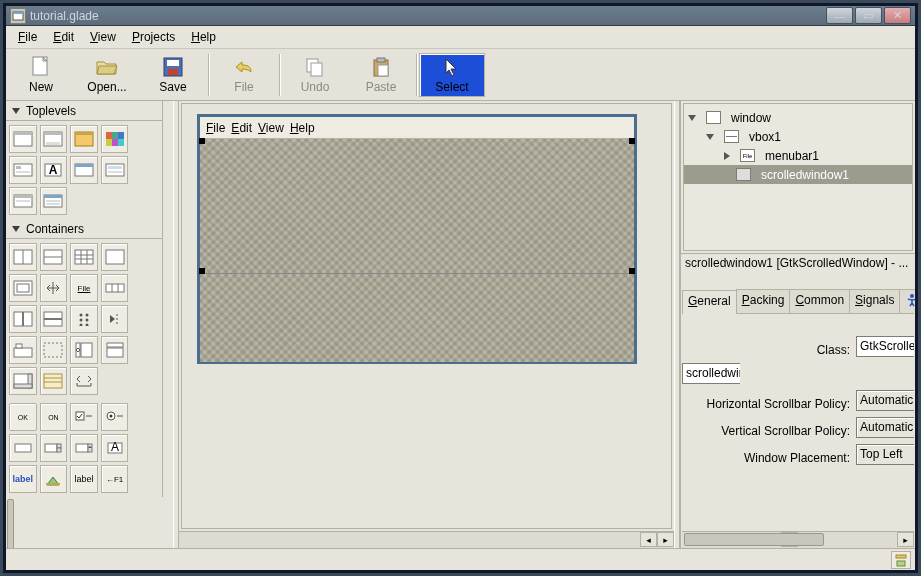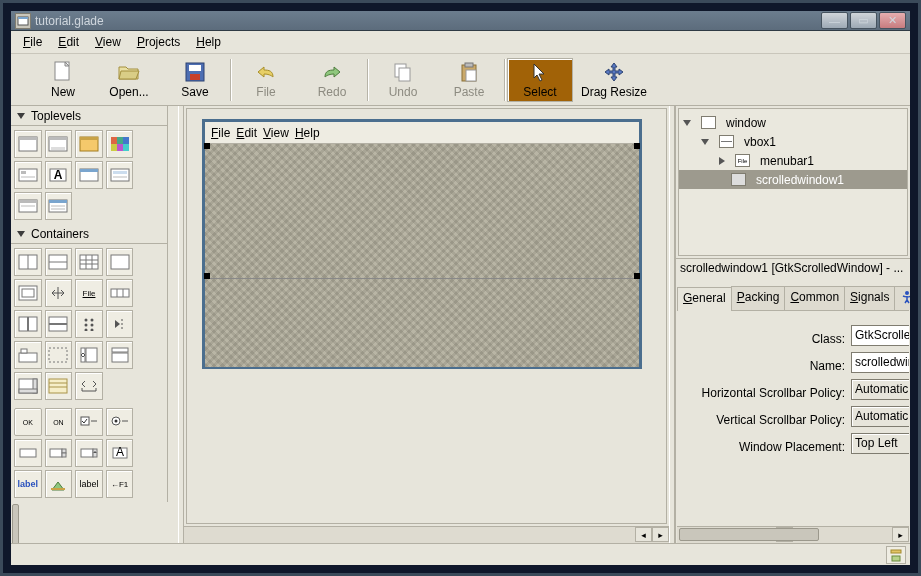--- a/index.html
+++ b/index.html
@@ -1,37 +1,37 @@
 <!DOCTYPE html>
 <html><head>
 <meta charset="utf-8">
 <style>
   * { box-sizing:border-box; margin:0; padding:0; font-family:"Segoe UI","Liberation Sans",Tahoma,sans-serif; font-size:12px; }
   body { width:921px; height:576px; background:#3b4a5a; overflow:hidden; }
 
-  .app-outer { position:absolute; inset:3px; border:8px solid #0f172a; background:#e7e5db; display:flex; flex-direction:column; box-shadow:0 0 0 1px #000 inset; }
+  .app-outer { position:absolute; inset:3px; border:3px solid #0f172a; background:#e7e5db; display:flex; flex-direction:column; box-shadow:0 0 0 1px #000 inset; }
 
   
   .titlebar { height:20px; background:linear-gradient(#6c7d8e,#5c6c7c); display:flex; align-items:center; color:#cfd6dd; font-size:12px; border-bottom:1px solid #2f3a44; }
   .titlebar .app-icon { width:16px; height:16px; margin:0 4px; background:#c9c6bb; border:1px solid #7f7c70; display:flex; align-items:center; justify-content:center; }
   .titlebar .app-icon svg { width:12px; height:12px; }
   .titlebar .sp { flex:1; }
   .win-btns { display:flex; gap:2px; padding-right:4px; }
   .win-btn { width:27px; height:17px; background:linear-gradient(#d0d5da,#9da9b5); border:1px solid #45525e; border-radius:2px; display:flex; align-items:center; justify-content:center; font-size:11px; }
   .win-btn.close { background:linear-gradient(#e6aeb0,#c77c7f); }
 
   
   .menubar { height:23px; background:#e7e5db; border-bottom:1px solid #c9c6bb; display:flex; align-items:center; padding:0 6px; gap:4px; }
   .menu-item { padding:2px 6px; text-decoration:underline; text-decoration-color:transparent; }
   .menu-item::first-letter { text-decoration:underline; }
 
   
-  .toolbar { height:52px; background:#e5e3d9; border-bottom:1px solid #b3b0a4; display:flex; align-items:center; padding:0 19px; }
+  .toolbar { height:52px; background:#e5e3d9; border-bottom:1px solid #b3b0a4; display:flex; align-items:center; padding:0 2px; }
   .tool { width:66px; height:44px; display:flex; flex-direction:column; align-items:center; justify-content:center; gap:2px; border:1px solid transparent; }
-  .tool.sel { background:#a16207; border:1px solid #b3b0a4; box-shadow:inset 1px 1px 0 #fff; }
+  .tool.sel { background:#1d4ed8; border:1px solid #b3b0a4; box-shadow:inset 1px 1px 0 #fff; }
   .tool .ico { width:22px; height:22px; display:flex; align-items:center; justify-content:center; }
   .tool-lbl { font-size:12px; }
   .tool-sep { width:1px; height:42px; background:#b7b4a8; margin:0 2px; box-shadow:1px 0 0 #fff; }
   .tool.dis .tool-lbl { color:#8d8b81; }
 
   
   .main { flex:1; display:flex; overflow:hidden; }
 
   
   .palette { width:167px; display:flex; background:#e7e5db;flex-direction:column; }
@@ -67,21 +67,21 @@
   .right { width:235px; display:flex; flex-direction:column; background:#e7e5db; border-left:1px solid #b3b0a4; }
   .tree { height:148px; background:#eae8de; border:1px solid #b3b0a4; margin:2px; overflow:hidden; font-size:12px; padding-top:4px; }
   .tree-row { display:flex; align-items:center; height:19px; padding-left:4px; gap:10px; }
   .tree-row.sel { background:#9d9a8e; color:#fff; }
   .tree-exp { width:0; height:0; display:inline-block; }
   .tree-exp.open { border-left:4px solid transparent; border-right:4px solid transparent; border-top:6px solid #555; }
   .tree-exp.closed { border-top:4px solid transparent; border-bottom:4px solid transparent; border-left:6px solid #555; }
   .tree-ico { width:15px; height:13px; border:1px solid #7f7c70; background:#fff; display:flex; align-items:center; justify-content:center; font-size:7px; }
 
   .prop-head { height:20px; padding:2px 4px; border-top:1px solid #b3b0a4; }
-  .tabbar { display:flex; border-bottom:1px solid #b3b0a4; margin:8px 1px; }
+  .tabbar { display:flex; border-bottom:1px solid #b3b0a4; margin:16px 1px; }
   .tab { padding:3px 5px; border:1px solid #b3b0a4; border-bottom:none; background:#dedbd0; margin-right:-1px; font-size:12px; }
   .tab.active { background:#e7e5db; position:relative; top:1px; }
   .tab.ico-only { width:24px; text-align:center; }
 
   .prop-body { flex:1; overflow:hidden; border-top:none; margin:0 1px; position:relative; }
   .prop-row { display:flex; align-items:flex-end; height:27px; }
   .prop-row .lbl { flex:1; text-align:right; padding-right:6px; }
   .prop-row .val { width:58px; border:1px solid #7f7c70; background:#fff; height:21px; padding:2px 3px; overflow:hidden; white-space:nowrap; border-right:none; }
   .prop-row .val.btn { background:#e7e5db; box-shadow:inset 1px 1px 0 #fff; }
   .prop-scroll-h { height:17px; background:#dedbd0; border-top:1px solid #b3b0a4; display:flex; position:absolute; left:0; right:0; bottom:0; }
@@ -151,28 +151,20 @@
       </div>
     <div class="tool-sep"></div>
     <div class="tool dis">
         <div class="ico">
           <svg width="20" height="16">
             <path d="M8 3 L2 8 L8 13 L8 10 C14 10 17 13 17 13 C17 7 13 6 8 6 Z" fill="#e7cf66" stroke="#a88f2a"></path>
           </svg>
         </div>
         <span class="tool-lbl">File</span>
       </div>
-    <div class="tool dis">
-        <div class="ico">
-          <svg width="20" height="16">
-            <path d="M12 3 L18 8 L12 13 L12 10 C6 10 3 13 3 13 C3 7 7 6 12 6 Z" fill="#8fc77d" stroke="#4e7d3e"></path>
-          </svg>
-        </div>
-        <span class="tool-lbl">Redo</span>
-      </div>
     <div class="tool-sep"></div>
     <div class="tool dis">
         <div class="ico">
           <svg width="20" height="20">
             <rect x="2" y="2" width="11" height="13" fill="#fff" stroke="#999"></rect>
             <rect x="6" y="6" width="11" height="13" fill="#fff" stroke="#999"></rect>
           </svg>
         </div>
         <span class="tool-lbl">Undo</span>
       </div>
@@ -187,28 +179,20 @@
         <span class="tool-lbl">Paste</span>
       </div>
     <div class="tool-sep"></div>
     <div class="tool sel">
         <div class="ico">
           <svg width="16" height="20">
             <path d="M2 2 L2 16 L5 13 L8 19 L10 18 L7 12 L12 12 Z" fill="#fff" stroke="#333"></path>
           </svg>
         </div>
         <span class="tool-lbl">Select</span>
-      </div>
-    <div class="tool" style="width:82px">
-        <div class="ico">
-          <svg width="20" height="20">
-            <path d="M10 1 L13 5 H11 V9 H15 V7 L19 10 L15 13 V11 H11 V15 H13 L10 19 L7 15 H9 V11 H5 V13 L1 10 L5 7 V9 H9 V5 H7 Z" fill="#5878c2" stroke="#2d4372"></path>
-          </svg>
-        </div>
-        <span class="tool-lbl">Drag Resize</span>
       </div>
   </div>
 
   <div class="main">
 
     <div class="palette">
       <div class="palette-body">
         <div class="pal-head">
             <span class="tri"></span>
             <span>Toplevels</span>
@@ -541,21 +525,20 @@
               <path d="M3 6c2 1 6 1 8 0M7 6v4l-2 3M7 10l2 3" stroke="#2a52be" stroke-width="1.5" fill="none"></path>
             </svg></div>
       </div>
 
       <div class="prop-body">
         <div class="prop-row">
             <span class="lbl">Class:</span>
             <span class="val">GtkScrolledWindow</span>
           </div>
         <div class="prop-row">
-            <span class="lbl">Name:</span>
             <span class="val">scrolledwindow1</span>
           </div>
         <div class="prop-row">
             <span class="lbl">Horizontal Scrollbar Policy:</span>
             <span class="val btn">Automatic</span>
           </div>
         <div class="prop-row">
             <span class="lbl">Vertical Scrollbar Policy:</span>
             <span class="val btn">Automatic</span>
           </div>

